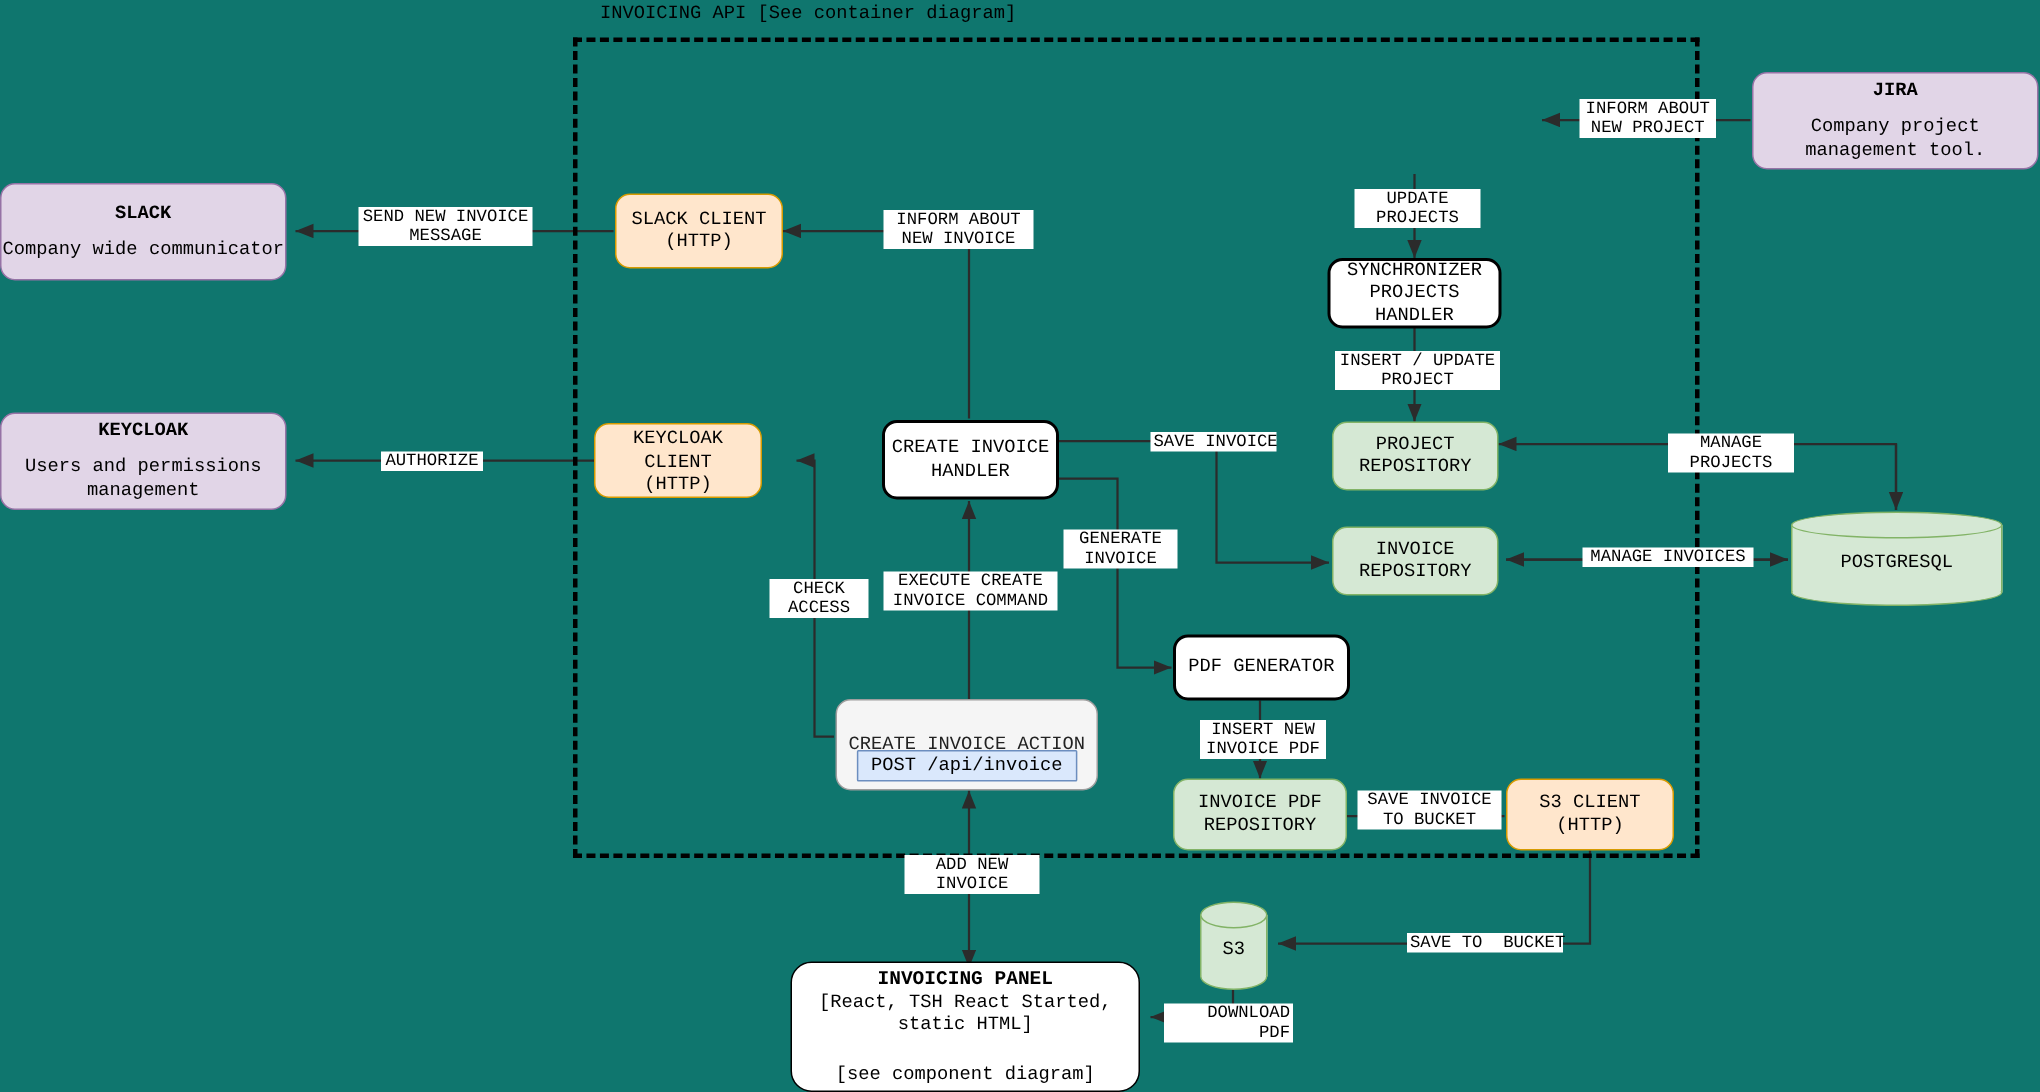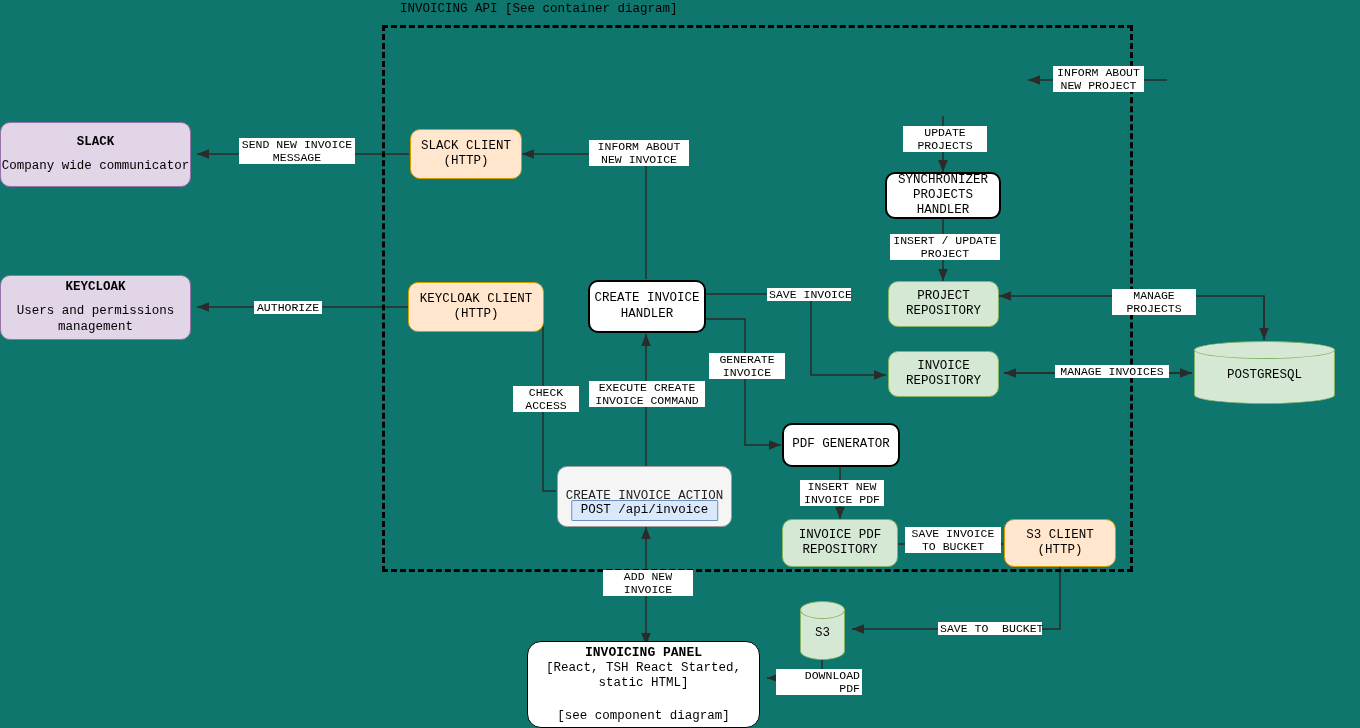--- a/index.html
+++ b/index.html
@@ -232,27 +232,31 @@
     <div class="title">SLACK</div>
     <div class="sub">Company wide communicator</div>
   </div>
 
   <div class="node ext" style="left:0px; top:275px; width:191px; height:65px;">
     <div class="title">KEYCLOAK</div>
     <div class="sub" style="white-space:pre-line;">Users and permissions
 management</div>
   </div>
 
+  <div class="node ext" style="left:1168px; top:48px; width:191px; height:65px;">
+    <div class="title">JIRA</div>
+    <div class="sub">Company project management tool.</div>
+  </div>
 
   <div class="node client" style="left:410px; top:129px; width:112px; height:50px;">
     <div>SLACK CLIENT</div>
     <div>(HTTP)</div>
   </div>
 
-  <div class="node client" style="left:408px; top:282px; width:136px; height:50px;">
+  <div class="node client" style="left:396px; top:282px; width:112px; height:50px;justify-content:flex-end;">
     <div>KEYCLOAK CLIENT</div>
     <div>(HTTP)</div>
   </div>
 
   <div class="node client" style="left:1004px; top:519px; width:112px; height:48px;">
     <div>S3 CLIENT</div>
     <div>(HTTP)</div>
   </div>
 
 

